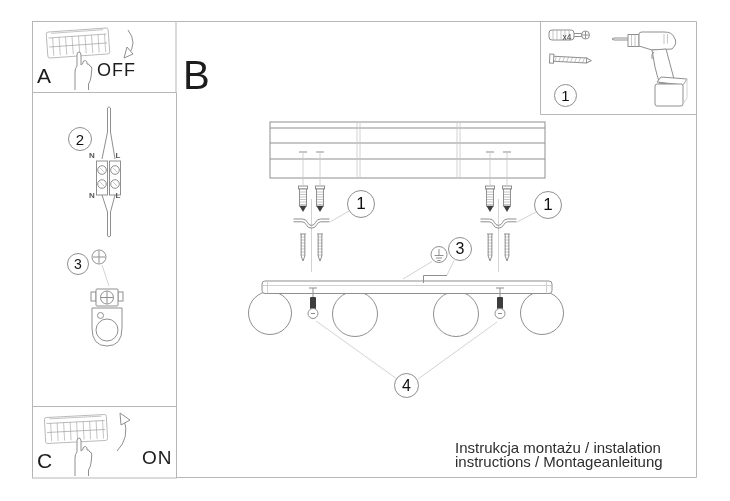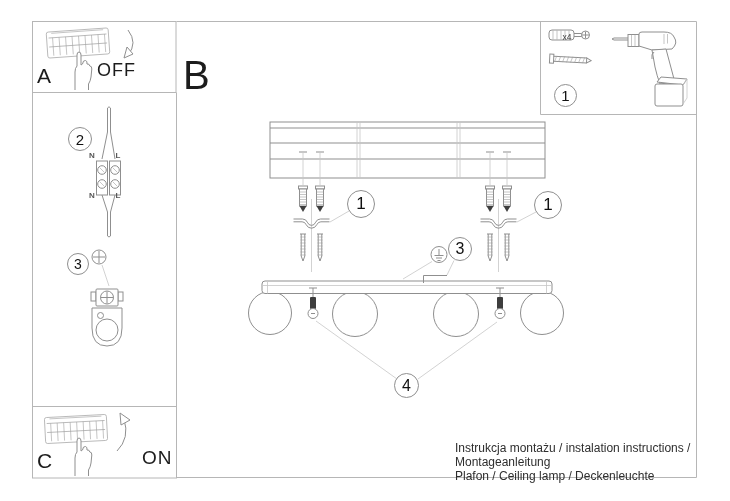--- a/index.html
+++ b/index.html
@@ -6,21 +6,21 @@
   body{width:730px;height:501px;position:relative;font-family:"Liberation Sans",sans-serif;color:#1a1a1a;overflow:hidden;}
   .sheet{position:absolute;inset:0;background:#fff;}
   svg.art{position:absolute;left:0;top:0;}
   .txt{position:absolute;white-space:nowrap;color:#1c1c1c;}
   .step-letter{font-size:21px;}
   .caption{font-size:18px;letter-spacing:1px;}
   .big-b{font-size:40px;}
   .wire-lbl{font-size:8px;font-weight:bold;color:#555;width:12px;text-align:center;}
   .qty{font-size:8.5px;color:#444;width:16px;text-align:center;}
   .callout{position:absolute;border:1px solid #8f8f8f;border-radius:50%;background:#fff;display:flex;align-items:center;justify-content:center;color:#111;box-sizing:border-box;}
-  .footer{position:absolute;font-size:12px;line-height:14px;color:#2e2e2e;}
+  .footer{position:absolute;font-size:15px;line-height:14px;color:#2e2e2e;}
   
   .f{fill:none;stroke:#b6b6b6;stroke-width:1;}
   .d{fill:none;stroke:#8f8f8f;stroke-width:1;}
   .dw{fill:#fff;stroke:#8f8f8f;stroke-width:1;}
   .lt{fill:none;stroke:#c6c6c6;stroke-width:0.8;}
   .hatch{fill:none;stroke:#a0a0a0;stroke-width:0.6;}
   .p{fill:none;stroke:#ababab;stroke-width:0.8;}
   .dk{fill:#3d3d3d;stroke:none;}
 </style>
 </head>
@@ -212,16 +212,15 @@
   <div class="callout" style="left:68px;top:127px;width:24px;height:24px;font-size:15px;">2</div>
   <div class="callout" style="left:67px;top:253px;width:22px;height:22px;font-size:14px;">3</div>
   <div class="callout" style="left:554px;top:84px;width:23px;height:23px;font-size:15px;">1</div>
   <div class="callout" style="left:347px;top:190px;width:28px;height:28px;font-size:17px;">1</div>
   <div class="callout" style="left:534px;top:191px;width:28px;height:28px;font-size:17px;">1</div>
   <div class="callout" style="left:448px;top:237px;width:24px;height:24px;font-size:16px;">3</div>
   <div class="callout" style="left:394px;top:373px;width:25px;height:25px;font-size:16px;">4</div>
 
   <div class="footer" style="left:455px;top:441px;">
     <div>Instrukcja montażu / instalation instructions / Montageanleitung</div>
-    <div>Plafon / Ceiling lamp / Deckenleuchte</div>
   </div>
 
 </div>
 
 </body></html>

